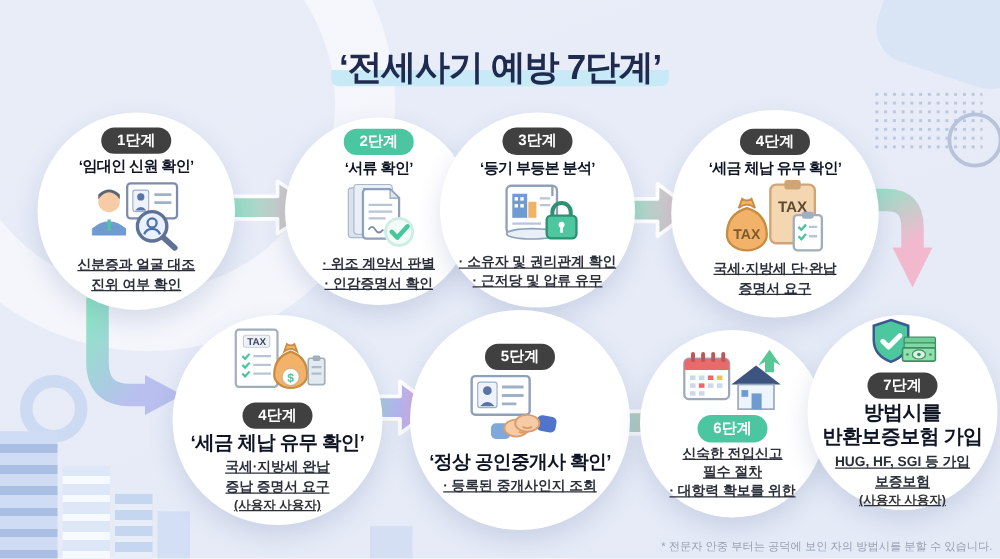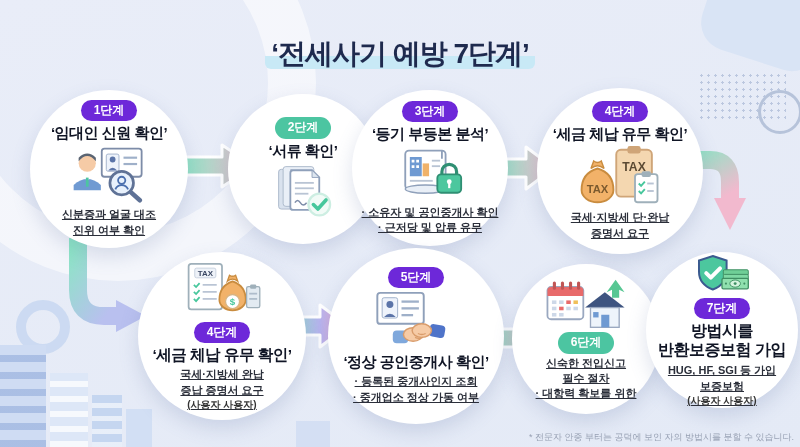--- a/index.html
+++ b/index.html
@@ -24,23 +24,23 @@
   .b4{left:126px;width:26px;height:38px;background:#d2dff4;}
   .b5{left:296px;width:34px;height:26px;background:#cfdcf3;opacity:.8;}
   
   .page-title{position:absolute;left:0;top:16px;width:100%;text-align:center;z-index:3;
     font-size:28px;font-weight:800;color:#1e2a4e;letter-spacing:-1px;}
   .page-title .hl{background:linear-gradient(transparent 58%,#c8e9f6 58%);border-radius:6px;padding:0 6px;}
   
   .circle{position:absolute;background:#fff;border-radius:50%;z-index:2;
     box-shadow:0 8px 20px rgba(90,110,160,.20);
     display:flex;flex-direction:column;align-items:center;justify-content:center;text-align:center;}
-  .badge{color:#fff;font-weight:bold;font-size:12px;padding:2px 13px;border-radius:13px;background:#6d28d9;line-height:1.45;}
+  .badge{color:#fff;font-weight:bold;font-size:12px;padding:2px 13px;border-radius:13px;background:#404040;line-height:1.45;}
   .badge.teal{background:#4cc5a1;text-align:center;}
-  .title{font-weight:800;font-size:15px;color:#101525;margin:3px 0 1px;line-height:1.18;letter-spacing:-0.5px;}
+  .title{font-weight:800;font-size:12px;color:#101525;margin:3px 0 1px;line-height:1.18;letter-spacing:-0.5px;}
   .lines{font-size:11px;color:#2b2f3a;line-height:1.4;font-weight:600;margin-top:2px;text-decoration:underline;}
   .note{font-size:10px;color:#333;font-weight:600;}
   .icon{margin:2px 0;}
   .arrow{position:absolute;z-index:1;}
   .footnote{position:absolute;right:6px;bottom:3px;font-size:9px;color:#97a0b3;z-index:3;}
 </style>
 </head>
 <body>
 
 <div class="container">
@@ -150,20 +150,24 @@
       <rect x="10" y="4" width="34" height="44" rx="3" fill="#e9eff7" stroke="#a8b6c9"></rect>
       <path d="M18 8 h24 l8 8 v33 a3 3 0 0 1 -3 3 h-26 a3 3 0 0 1 -3 -3 v-38 a3 3 0 0 1 3 -3 z" fill="#fff" stroke="#8fa0ba" stroke-width="2"></path>
       <path d="M42 8 v8 h8 z" fill="#dde6f0" stroke="#8fa0ba"></path>
       <line x1="23" y1="22" x2="44" y2="22" stroke="#b9c4d4" stroke-width="2"></line>
       <line x1="23" y1="28" x2="44" y2="28" stroke="#b9c4d4" stroke-width="2"></line>
       <line x1="23" y1="34" x2="38" y2="34" stroke="#b9c4d4" stroke-width="2"></line>
       <path d="M23 44 q3 -5 6 0 t7 0" stroke="#7d8ca8" stroke-width="1.6" fill="none"></path>
       <circle cx="50" cy="46" r="12" fill="#f2fbf7" stroke="#cdeee2" stroke-width="2.5"></circle>
       <path d="M43.5 46 l5 5 9 -10" stroke="#47c79c" stroke-width="4" fill="none" stroke-linecap="round" stroke-linejoin="round"></path>
     </svg>
+    <div class="lines">
+      <div>· 위조 계약서 판별</div>
+      <div>· 인감증명서 확인</div>
+    </div>
   </div>
 
   <div class="circle" style="left:352px;top:90px;width:156px;height:156px">
     <span class="badge">3단계</span>
     <div class="title">‘등기 부등본 분석’</div>
     <svg class="icon" width="74" height="55" viewBox="0 0 74 60">
       <rect x="10" y="5" width="44" height="42" rx="4" fill="#fff" stroke="#8fa0ba" stroke-width="2"></rect>
       <ellipse cx="32" cy="47" rx="22" ry="4.5" fill="#e9eff7" stroke="#8fa0ba" stroke-width="1.5"></ellipse>
       <line x1="50" y1="5" x2="50" y2="14" stroke="#8fa0ba" stroke-width="2"></line>
       <rect x="15" y="12" width="13" height="21" fill="#6f9ad2"></rect>
@@ -174,21 +178,21 @@
       <rect x="29" y="19" width="7" height="14" fill="#f0b269"></rect>
       <line x1="39" y1="16" x2="48" y2="16" stroke="#b9c4d4" stroke-width="2"></line>
       <line x1="39" y1="22" x2="48" y2="22" stroke="#b9c4d4" stroke-width="2"></line>
       <line x1="15" y1="38" x2="40" y2="38" stroke="#b9c4d4" stroke-width="2"></line>
       <path d="M50 32 v-4 a8 8 0 0 1 16 0 v4" stroke="#2f8f73" stroke-width="3.5" fill="none"></path>
       <rect x="45" y="31" width="26" height="20" rx="4" fill="#4cc79e" stroke="#2f8f73" stroke-width="2"></rect>
       <circle cx="58" cy="39" r="2.6" fill="#fff"></circle>
         <rect x="56.8" y="40" width="2.4" height="6" fill="#fff"></rect>
     </svg>
     <div class="lines">
-      <div>· 소유자 및 공인중개사 확인</div>
+      <div>· 소유자 및 권리관계 확인</div>
       <div>· 근저당 및 압류 유무</div>
     </div>
   </div>
 
   <div class="circle" style="left:537px;top:88px;width:166px;height:166px">
     <span class="badge">4단계</span>
     <div class="title">‘세금 체납 유무 확인’</div>
     <svg class="icon" width="92" height="60" viewBox="0 0 92 64">
       <rect x="42" y="4" width="38" height="50" rx="5" fill="#f4d7b0" stroke="#cfa578" stroke-width="2"></rect>
       <rect x="54" y="0" width="14" height="8" rx="2.5" fill="#cfa578"></rect>
@@ -250,21 +254,20 @@
       <line x1="33" y1="26" x2="45" y2="26" stroke="#9fb0c9" stroke-width="2.4"></line>
       <rect x="24" y="42" width="16" height="13" rx="4" fill="#7fa8dc"></rect>
       <rect x="62" y="36" width="16" height="13" rx="4" fill="#4f74c9" transform="rotate(10 70 42)"></rect>
       <ellipse cx="45" cy="46" rx="10" ry="7" fill="#f6cba6" stroke="#d99c6b" stroke-width="1.5"></ellipse>
       <ellipse cx="54" cy="42" rx="10" ry="7" fill="#f6cba6" stroke="#d99c6b" stroke-width="1.5"></ellipse>
       <path d="M47 49 q4 2 8 0 M50 45 q4 2 8 0" stroke="#d99c6b" stroke-width="1.4" fill="none"></path>
     </svg>
     <div class="title" style="font-size:15px">‘정상 공인중개사 확인’</div>
     <div class="lines">
       <div>· 등록된 중개사인지 조회</div>
-      <div>· 중개업소 정상 가동 여부</div>
     </div>
   </div>
 
   <div class="circle" style="left:512px;top:264px;width:148px;height:150px">
     <svg class="icon" width="94" height="52" viewBox="0 0 94 58">
       <rect x="4" y="10" width="40" height="36" rx="4" fill="#fff" stroke="#9aa8c0" stroke-width="2"></rect>
       <path d="M4 14 a4 4 0 0 1 4 -4 h32 a4 4 0 0 1 4 4 v6 h-40 z" fill="#e86a6a"></path>
       <rect x="10" y="4" width="3.5" height="9" rx="1.7" fill="#c05555"></rect>
         <rect x="19" y="4" width="3.5" height="9" rx="1.7" fill="#c05555"></rect>
       <rect x="28" y="4" width="3.5" height="9" rx="1.7" fill="#c05555"></rect>

